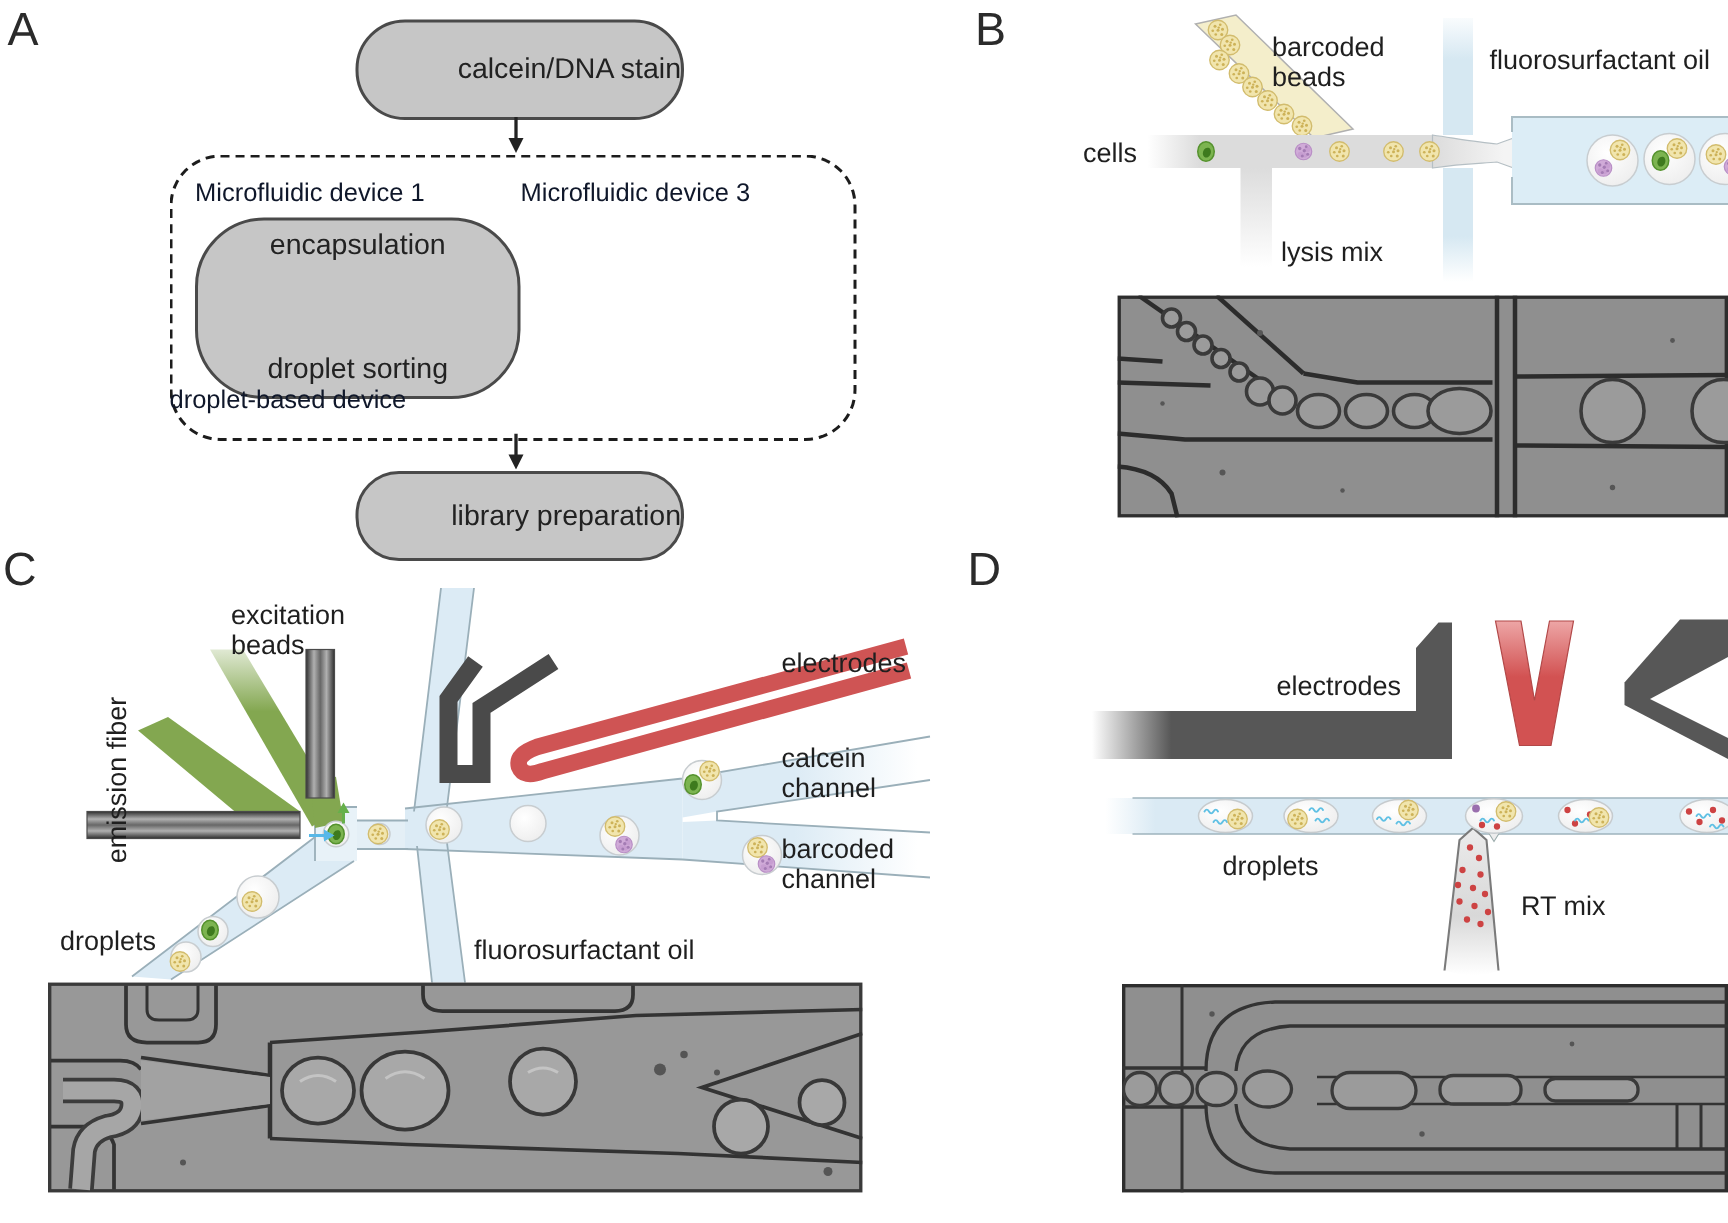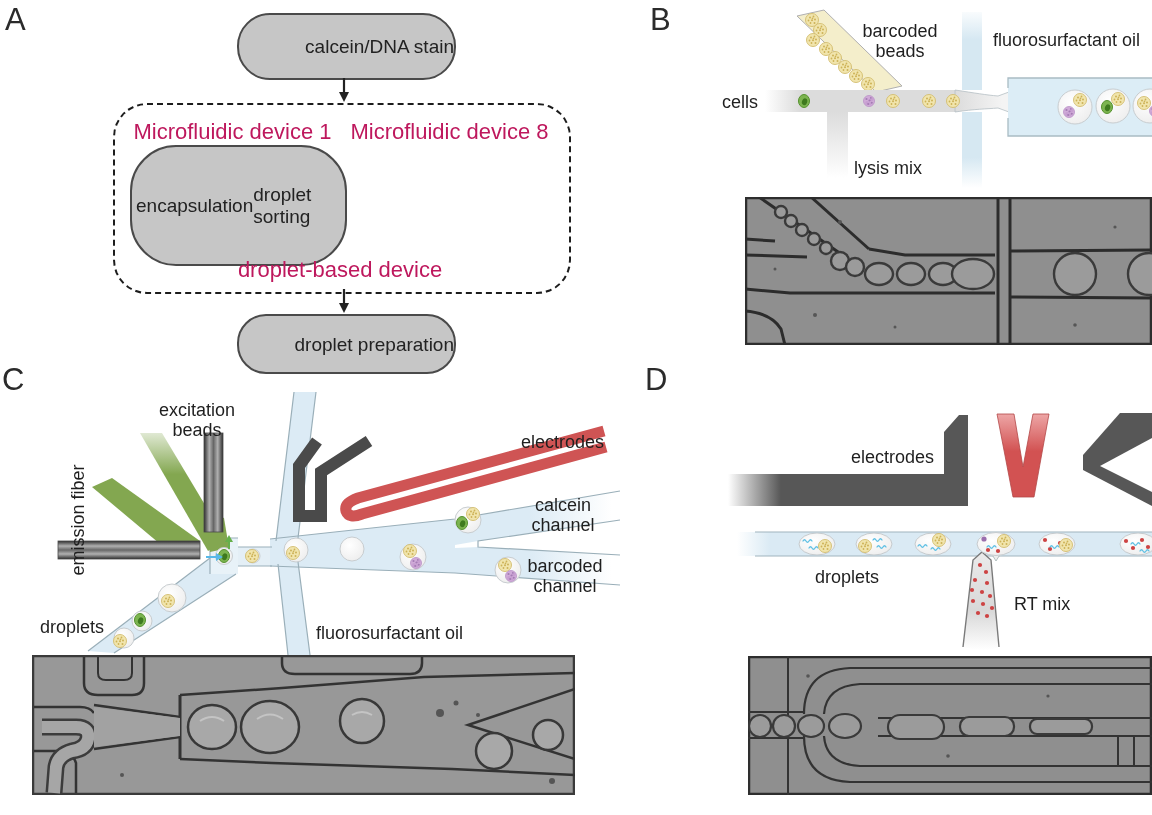--- a/index.html
+++ b/index.html
@@ -3,32 +3,32 @@
 <meta charset="utf-8">
 <style>
   html,body{margin:0;padding:0;background:#ffffff;}
   .fig{position:relative;width:1152px;height:815px;background:#fff;
        font-family:"Liberation Sans",sans-serif;color:#1f1f1f;overflow:hidden;}
   .panel{position:absolute;left:0;top:0;width:100%;height:100%;pointer-events:none;}
   .panel *{pointer-events:auto;}
   .abs{position:absolute;}
   .letter{position:absolute;font-size:31px;color:#2b2b2b;}
   .lbl{position:absolute;font-size:18px;line-height:20px;color:#1f1f1f;white-space:pre;}
-  .center{text-align:center;white-space:normal;}
+  .center{text-align:left;white-space:normal;}
   .vlabel{position:absolute;left:3px;top:510px;width:150px;height:20px;
           transform:rotate(-90deg);text-align:center;font-size:18px;}
   
   .pill{position:absolute;background:var(--box_fill,#c6c6c6);border:2.5px solid #4a4a4a;
         display:flex;flex-direction:column;align-items:flex-end;justify-content:center;
         font-size:19px;line-height:23px;color:#222;}
   .roundbox{position:absolute;background:var(--box_fill,#c6c6c6);border:2.5px solid #4a4a4a;
-        border-radius:46px;display:flex;flex-direction:row;align-items:center;
+        border-radius:46px;display:flex;flex-direction:column;align-items:center;
         justify-content:space-between;font-size:19px;color:#222;padding:6px 4px;}
   .dashedbox{position:absolute;border:2.6px dashed #1c1c1c;border-radius:34px;}
-  .fc-title{position:absolute;font-size:22px;color:#be185d;text-align:center;}
+  .fc-title{position:absolute;font-size:17px;color:#0f172a;}
   .line{white-space:pre;}
   svg{display:block;}
 </style>
 </head>
 <body>
 
 <div class="fig">
 
 <svg style="position:absolute;width:0;height:0" aria-hidden="true">
   <defs>
@@ -146,36 +146,36 @@
   </div>
 
   <svg class="abs" style="left:336px;top:78px" width="16" height="24" viewBox="0 0 16 24">
     <line x1="8" y1="0" x2="8" y2="15" stroke="#222" stroke-width="2.2"></line>
     <polygon points="3,14 13,14 8,24" fill="#222"></polygon>
   </svg>
 
   <div class="dashedbox" style="left:113px;top:103px;width:454px;height:187px"></div>
 
   <div class="fc-title" style="left:130px;top:119px;width:205px">Microfluidic device 1</div>
-  <div class="fc-title" style="left:347px;top:119px;width:205px">Microfluidic device 8</div>
+  <div class="fc-title" style="left:347px;top:119px;width:205px">Microfluidic device 3</div>
 
   <div class="roundbox" style="left:130px;top:145px;width:205px;height:105px">
     <span>encapsulation</span>
     <span>droplet sorting</span>
   </div>
 
   <div class="fc-title" style="left:113px;top:257px;width:454px">droplet-based device</div>
 
   <svg class="abs" style="left:336px;top:289px" width="16" height="24" viewBox="0 0 16 24">
     <line x1="8" y1="0" x2="8" y2="15" stroke="#222" stroke-width="2.2"></line>
     <polygon points="3,14 13,14 8,24" fill="#222"></polygon>
   </svg>
 
   <div class="pill" style="left:237px;top:314px;width:215px;height:56px;border-radius:29px">
-    <span class="line">droplet preparation</span>
+    <span class="line">library preparation</span>
   </div>
 </div>
 
 <div class="panel">
   <div class="letter" style="left:650px;top:2px">B</div>
 
   <svg class="abs" style="left:640px;top:0" width="512" height="200" viewBox="640 0 512 200">
 
     <g>
       <rect x="962" y="12" width="20" height="78" fill="url(#oilTopG)"></rect>
@@ -347,21 +347,21 @@
     <g>
       <line x1="206" y1="557" x2="216" y2="557" stroke="#57b8e8" stroke-width="2"></line>
       <polygon points="216,553 216,561 223,557" fill="#57b8e8"></polygon>
     </g>
     <g>
       <line x1="229" y1="549" x2="229" y2="541" stroke="#66b04b" stroke-width="2"></line>
       <polygon points="225,542 233,542 229,535" fill="#66b04b"></polygon>
     </g>
   </svg>
 
-  <div class="lbl center" style="left:137px;top:400px;width:120px">
+  <div class="lbl center" style="left:154px;top:400px;width:120px">
     <div>excitation</div>
     <div>beads</div>
   </div>
   <div class="vlabel">emission fiber</div>
   <div class="lbl" style="left:521px;top:432px">electrodes</div>
   <div class="lbl center" style="left:521px;top:495px;width:84px">
     <div>calcein</div>
     <div>channel</div>
   </div>
   <div class="lbl center" style="left:521px;top:556px;width:88px">

